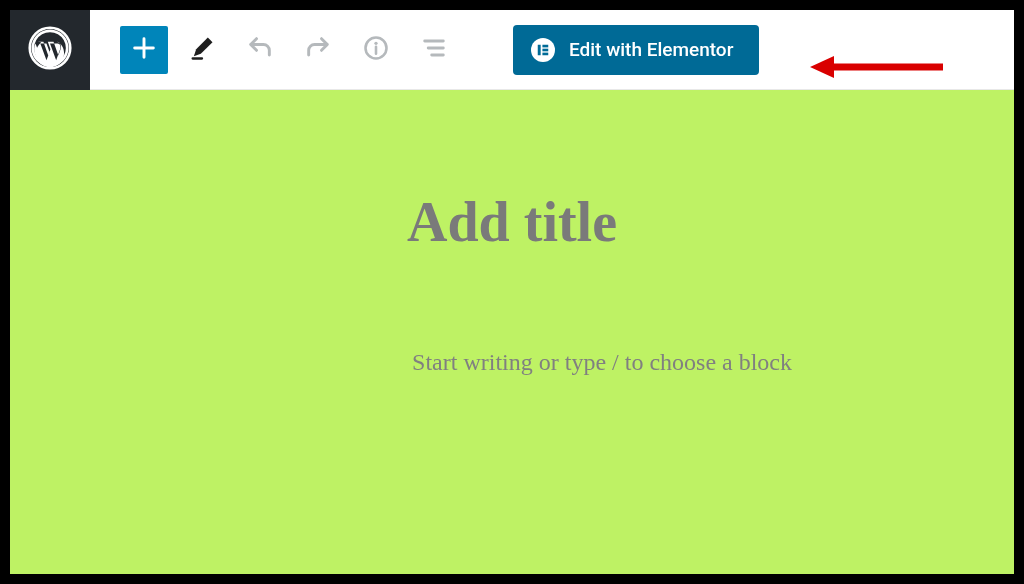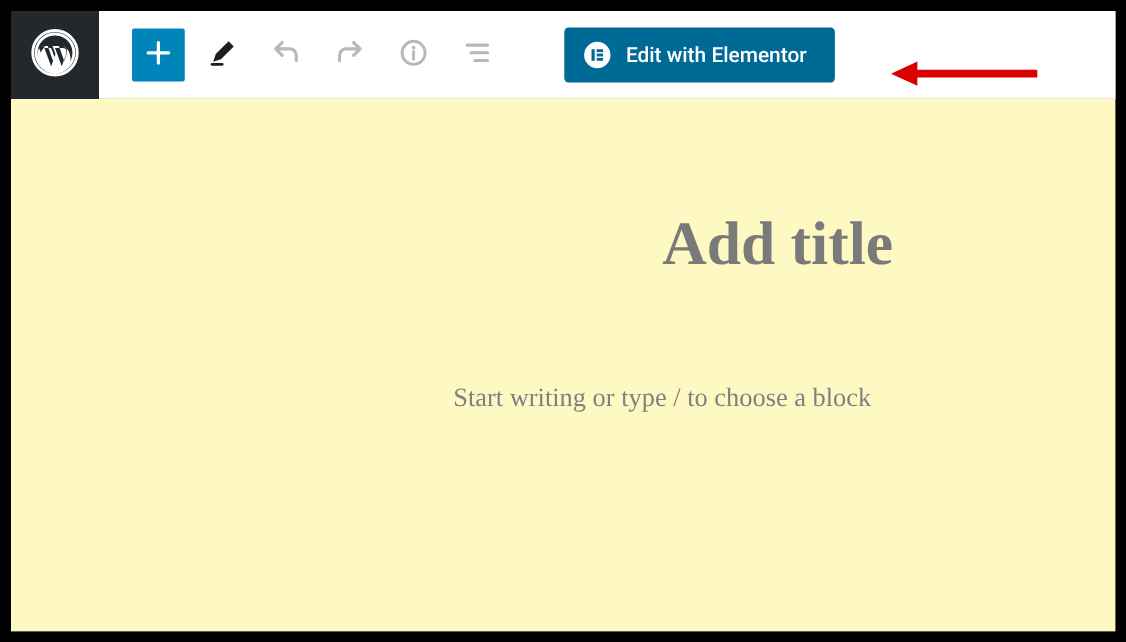--- a/index.html
+++ b/index.html
@@ -1,21 +1,21 @@
 <!DOCTYPE html>
 <html><head>
 <meta charset="utf-8">
 <style>
   * { box-sizing: border-box; margin: 0; padding: 0; }
   html, body { width: 1024px; height: 584px; font-family: -apple-system, BlinkMacSystemFont, "Segoe UI", Roboto, sans-serif; }
   .frame {
     width: 1024px;
     height: 584px;
     border: 10px solid #000;
-    background: #fef9c3;
+    background: #bef264;
     position: relative;
   }
   .toolbar {
     height: 80px;
     display: flex;
     align-items: center;
     border-bottom: 1px solid #e8e8e8;
     background: #fff;
   }
   .wp-logo {
@@ -90,21 +90,21 @@
     flex-direction: column;
     align-items: center;
   }
   .title-input {
     font-family: Georgia, "Times New Roman", serif;
     font-size: 56px;
     font-weight: 700;
     color: #7a7a7a;
     border: none;
     outline: none;
-    text-align: right;
+    text-align: center;
     width: 600px;
     background: transparent;
   }
   .title-input::placeholder { color: #7a7a7a; }
   .body-input {
     margin-top: 95px;
     font-family: Georgia, "Times New Roman", serif;
     font-size: 24px;
     color: #808080;
     border: none;

